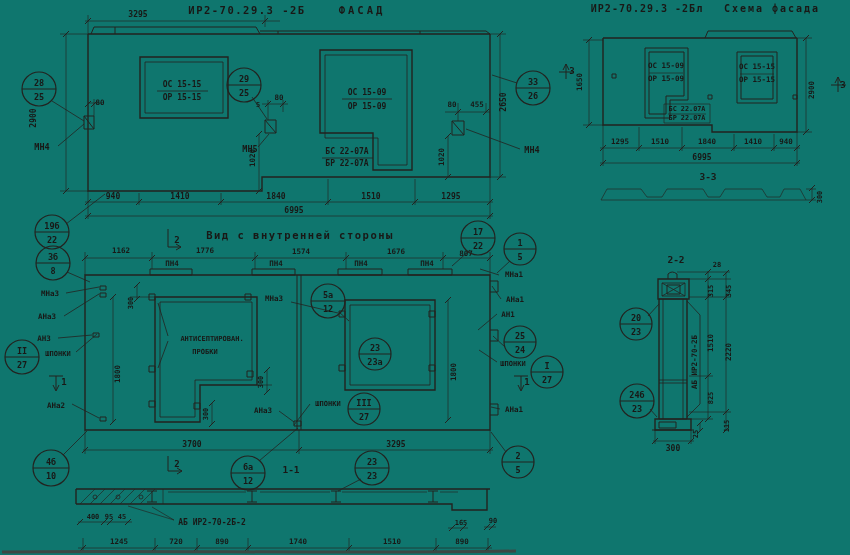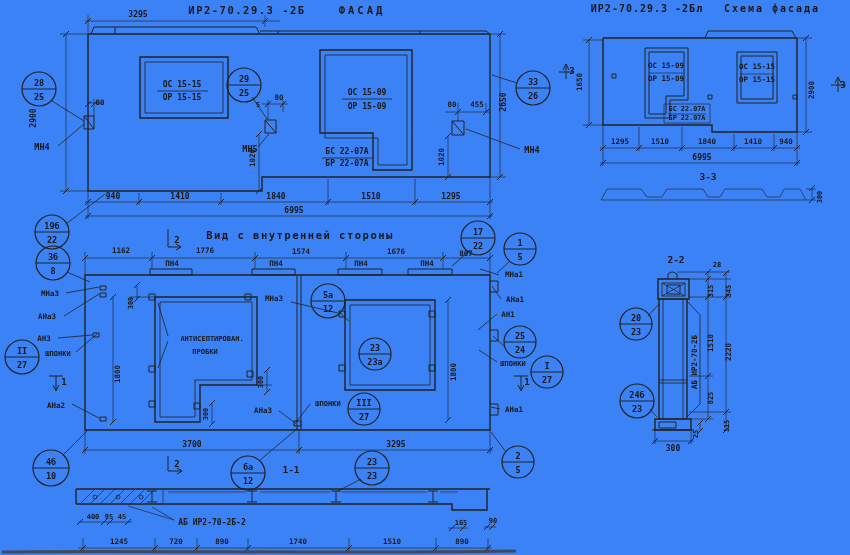--- a/index.html
+++ b/index.html
@@ -1,16 +1,16 @@
 <!DOCTYPE html>
 <html><head>
 <meta charset="utf-8">
 <style>
   html,body{margin:0;padding:0;background:#dedcd6;}
-  #sheet{width:850px;height:555px;position:relative;background:#3b82f6;overflow:hidden;
+  #sheet{width:850px;height:555px;position:relative;background:#0f766e;overflow:hidden;
          font-family:"DejaVu Sans Mono", monospace;}
   svg{position:absolute;left:0;top:0;}
   .ln path{stroke:#23221f;fill:none;}
   .w14{stroke-width:1.4;} .w10{stroke-width:1;} .w08{stroke-width:.8;} .w06{stroke-width:.65;}
   .fill-dark{fill:#23221f;stroke:none;}
   text{font-family:"DejaVu Sans Mono", monospace;fill:#191816;font-weight:bold;text-anchor:middle;}
   .balloon circle{fill:none;stroke:#23221f;stroke-width:1.2;}
   .balloon line{stroke:#23221f;stroke-width:1;}
 </style>
 </head>

